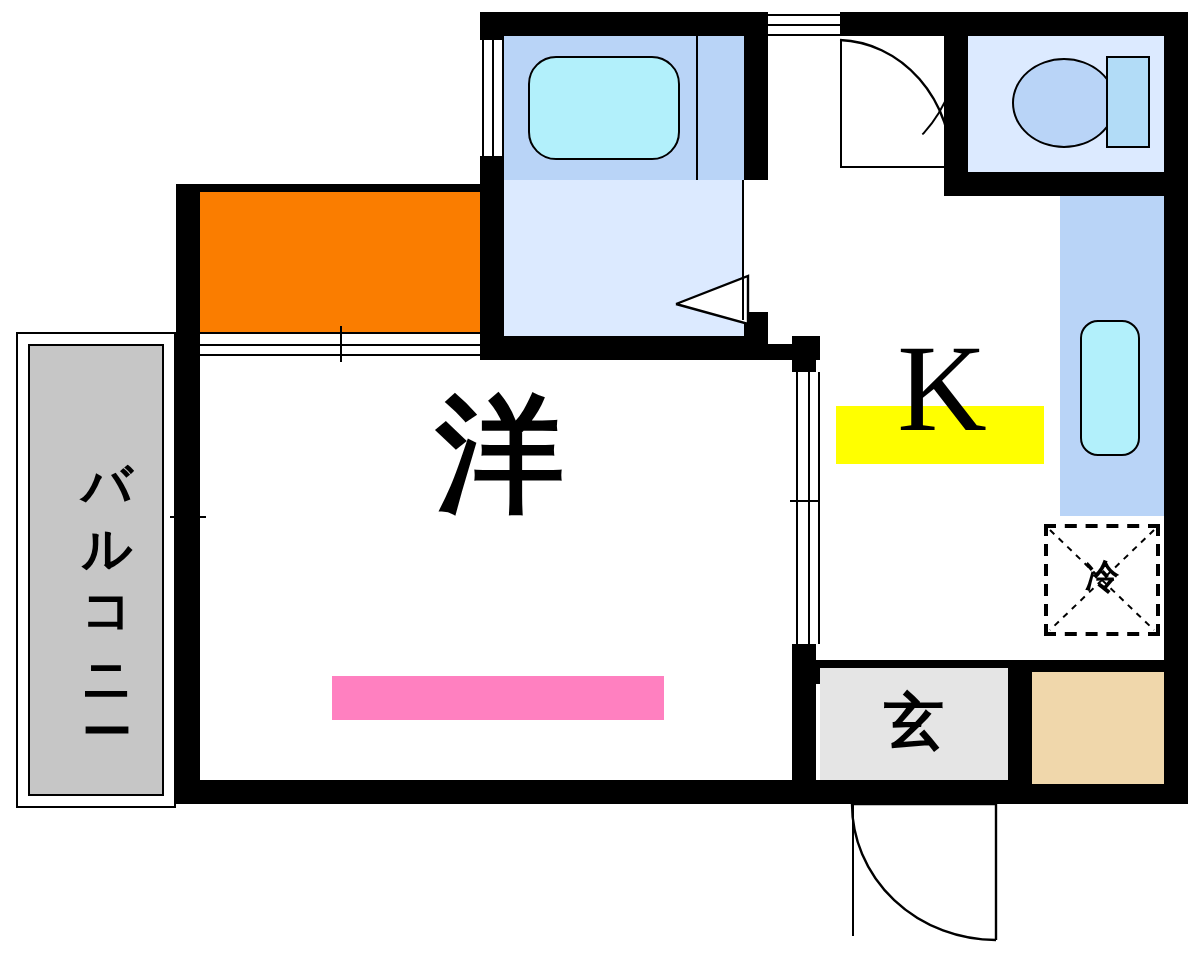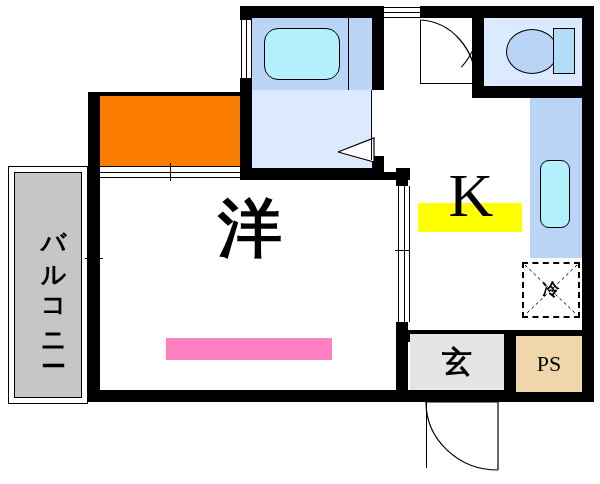--- a/index.html
+++ b/index.html
@@ -148,21 +148,20 @@
     <line x1="55" y1="3" x2="3" y2="53" stroke="#000" stroke-width="1" stroke-dasharray="3,3"></line>
   </svg>
   <div class="label label-jp label-rei" style="left:522px;top:281px;width:58px;text-align:center;">冷</div>
 
   <div class="abs wall" style="left:404px;top:330px;width:190px;height:12px;"></div>
   <div class="abs fill-entry" style="left:410px;top:334px;width:94px;height:56px;"></div>
   <div class="label label-jp label-gen" style="left:410px;top:347px;width:94px;text-align:center;">玄</div>
   <div class="abs wall" style="left:504px;top:330px;width:12px;height:62px;"></div>
 
   <div class="abs fill-ps" style="left:516px;top:336px;width:66px;height:56px;"></div>
-  <div class="label label-ps" style="left:516px;top:353px;width:66px;text-align:center;">PS</div>
 
   <div class="ln" style="left:426px;top:402px;width:1px;height:66px;"></div>
   <div class="ln" style="left:426px;top:402px;width:1px;height:1px;"></div>
   <svg class="abs" style="left:418px;top:398px;width:100px;height:78px;">
     <path d="M 8,4 A 72,68 0 0 0 80,72" fill="none" stroke="#000" stroke-width="1.2"></path>
     <line x1="80" y1="4" x2="80" y2="72" stroke="#000" stroke-width="1.2"></line>
     <line x1="8" y1="4" x2="80" y2="4" stroke="#000" stroke-width="1.2"></line>
   </svg>
 
 </div>

